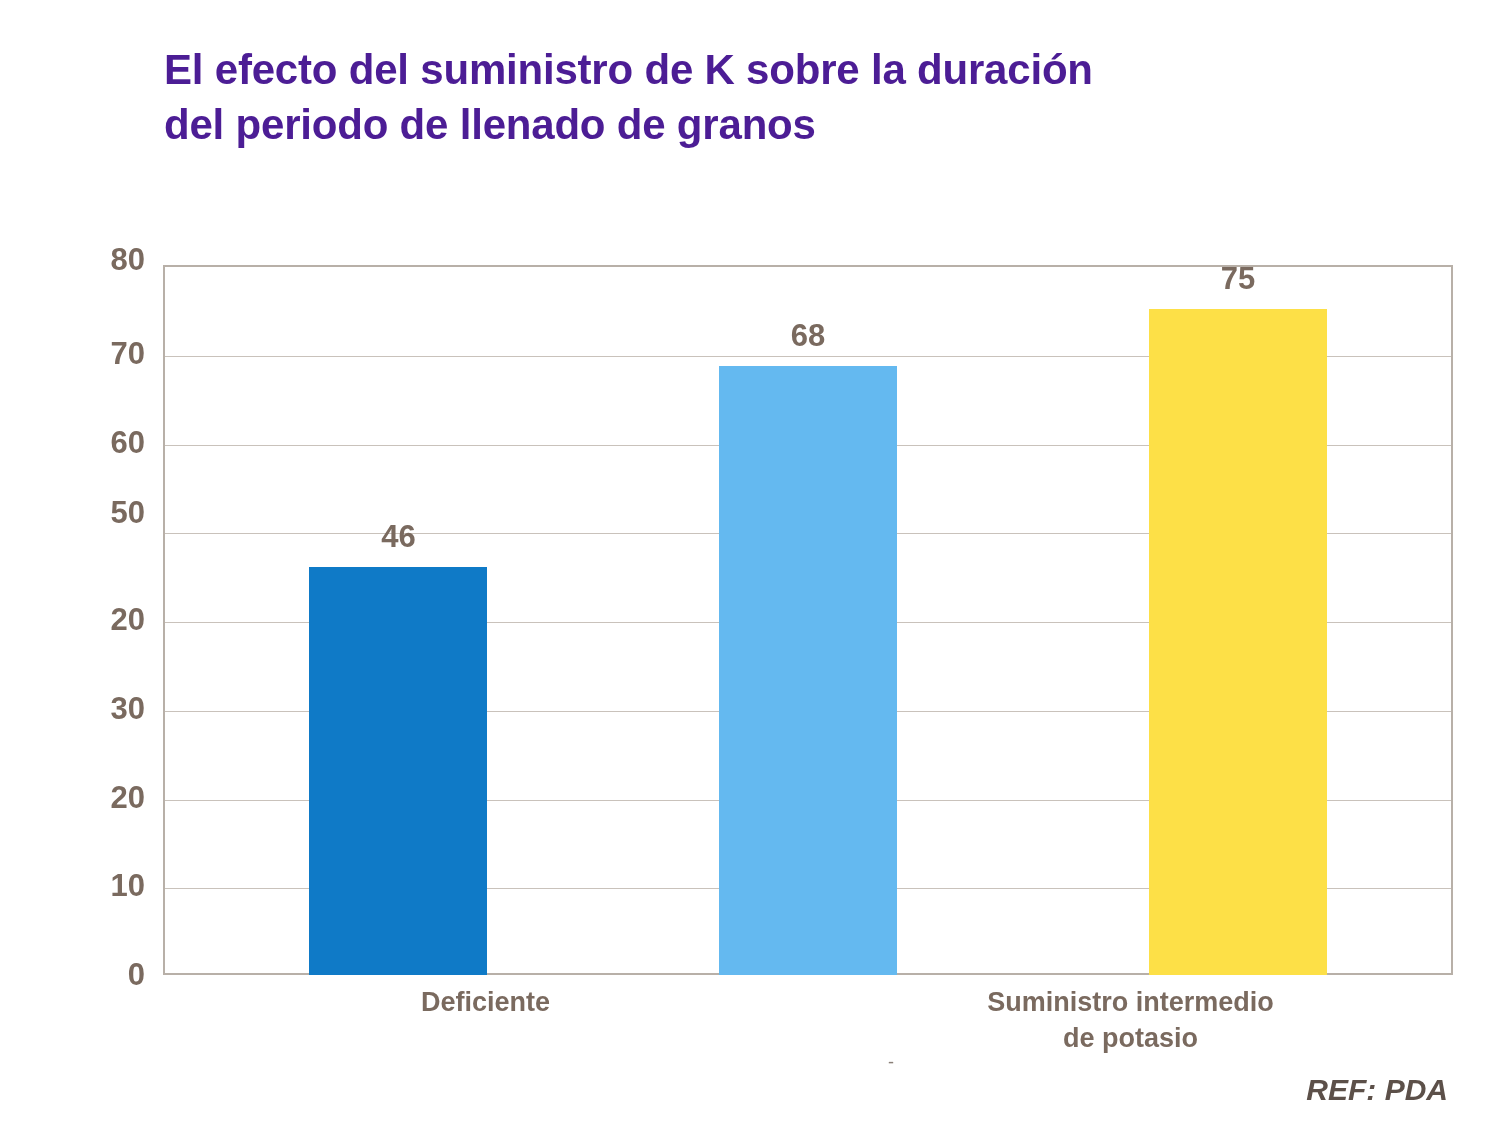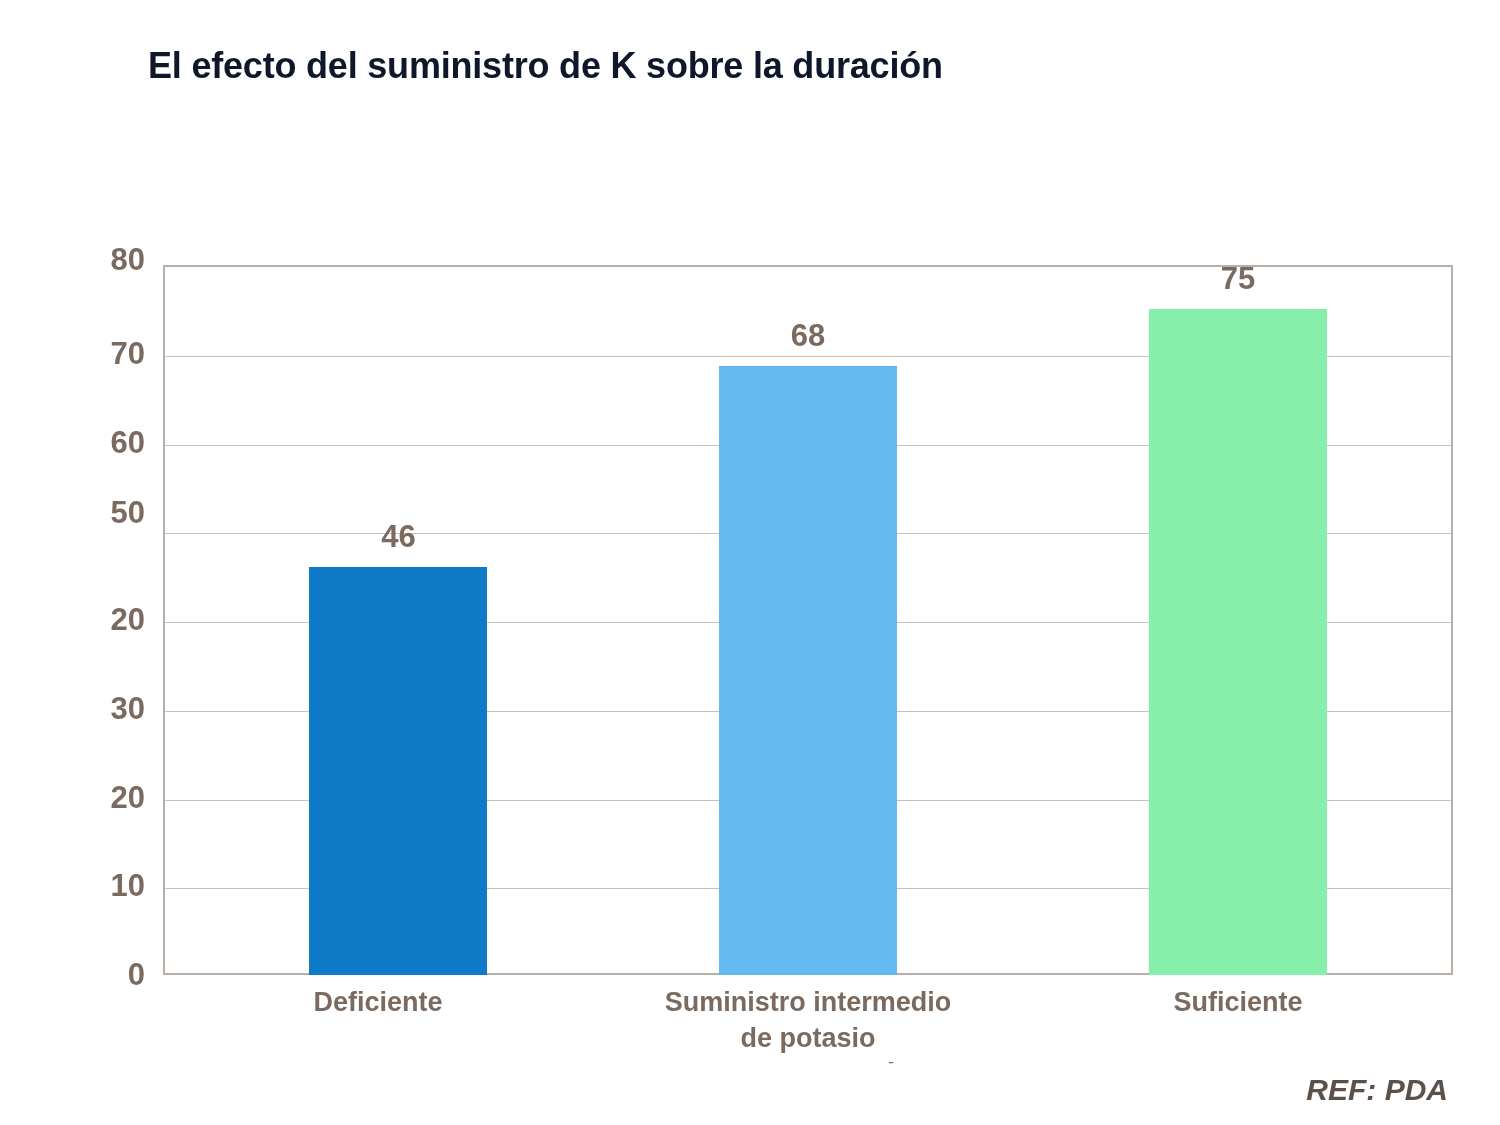--- a/index.html
+++ b/index.html
@@ -14,26 +14,26 @@
     overflow: hidden;
     position: relative;
   }
   .slide {
     position: relative;
     width: 1500px;
     height: 1125px;
   }
   .title {
     position: absolute;
-    left: 148px;
+    left: 164px;
     top: 42px;
     width: 1200px;
-    font-size: 36px;
-    font-weight: bold;
-    color: #0f172a;
+    font-size: 42px;
+    font-weight: bold;
+    color: #4c1d95;
     line-height: 1.32;
     letter-spacing: -0.2px;
   }
   .title .line2 {
     display: block;
   }
   .axis-title {
     position: absolute;
     left: 55px;
     top: 196px;
@@ -135,20 +135,21 @@
     color: #8a8078;
   }
 </style>
 </head>
 <body>
 
 <div class="slide">
 
   <div class="title">
     <span>El efecto del suministro de K sobre la duración</span>
+    <span class="line2">del periodo de llenado de granos</span>
   </div>
 
 
   <div>
     <div class="ytick-label" style="top:260px">80</div>
     <div class="ytick-label" style="top:353.75px">70</div>
     <div class="ytick-label" style="top:442.5px">60</div>
     <div class="ytick-label" style="top:513px">50</div>
     <div class="ytick-label" style="top:620px">20</div>
     <div class="ytick-label" style="top:708.75px">30</div>
@@ -172,35 +173,32 @@
       <div class="bar" style="height:408.25px;background:#0f7ac7;margin-left:41px;">
         <div class="bar-value">46</div>
       </div>
     </div>
     <div class="bar-wrap">
       <div class="bar" style="height:609px;background:#64b9f0;">
         <div class="bar-value">68</div>
       </div>
     </div>
     <div class="bar-wrap">
-      <div class="bar" style="height:665.6px;background:#86efac;">
+      <div class="bar" style="height:665.6px;background:#fde047;">
         <div class="bar-value">75</div>
       </div>
     </div>
   </div>
 
   <div class="cat-labels">
     <div class="cat">
       <div>Deficiente</div>
     </div>
     <div class="cat">
       <div>Suministro  intermedio</div>
       <div>de potasio</div>
     </div>
-    <div class="cat">
-      <div>Suficiente</div>
-    </div>
   </div>
 
   <div class="tiny-dash">-</div>
   <div class="ref">REF: PDA</div>
 
 </div>
 
 </body></html>

